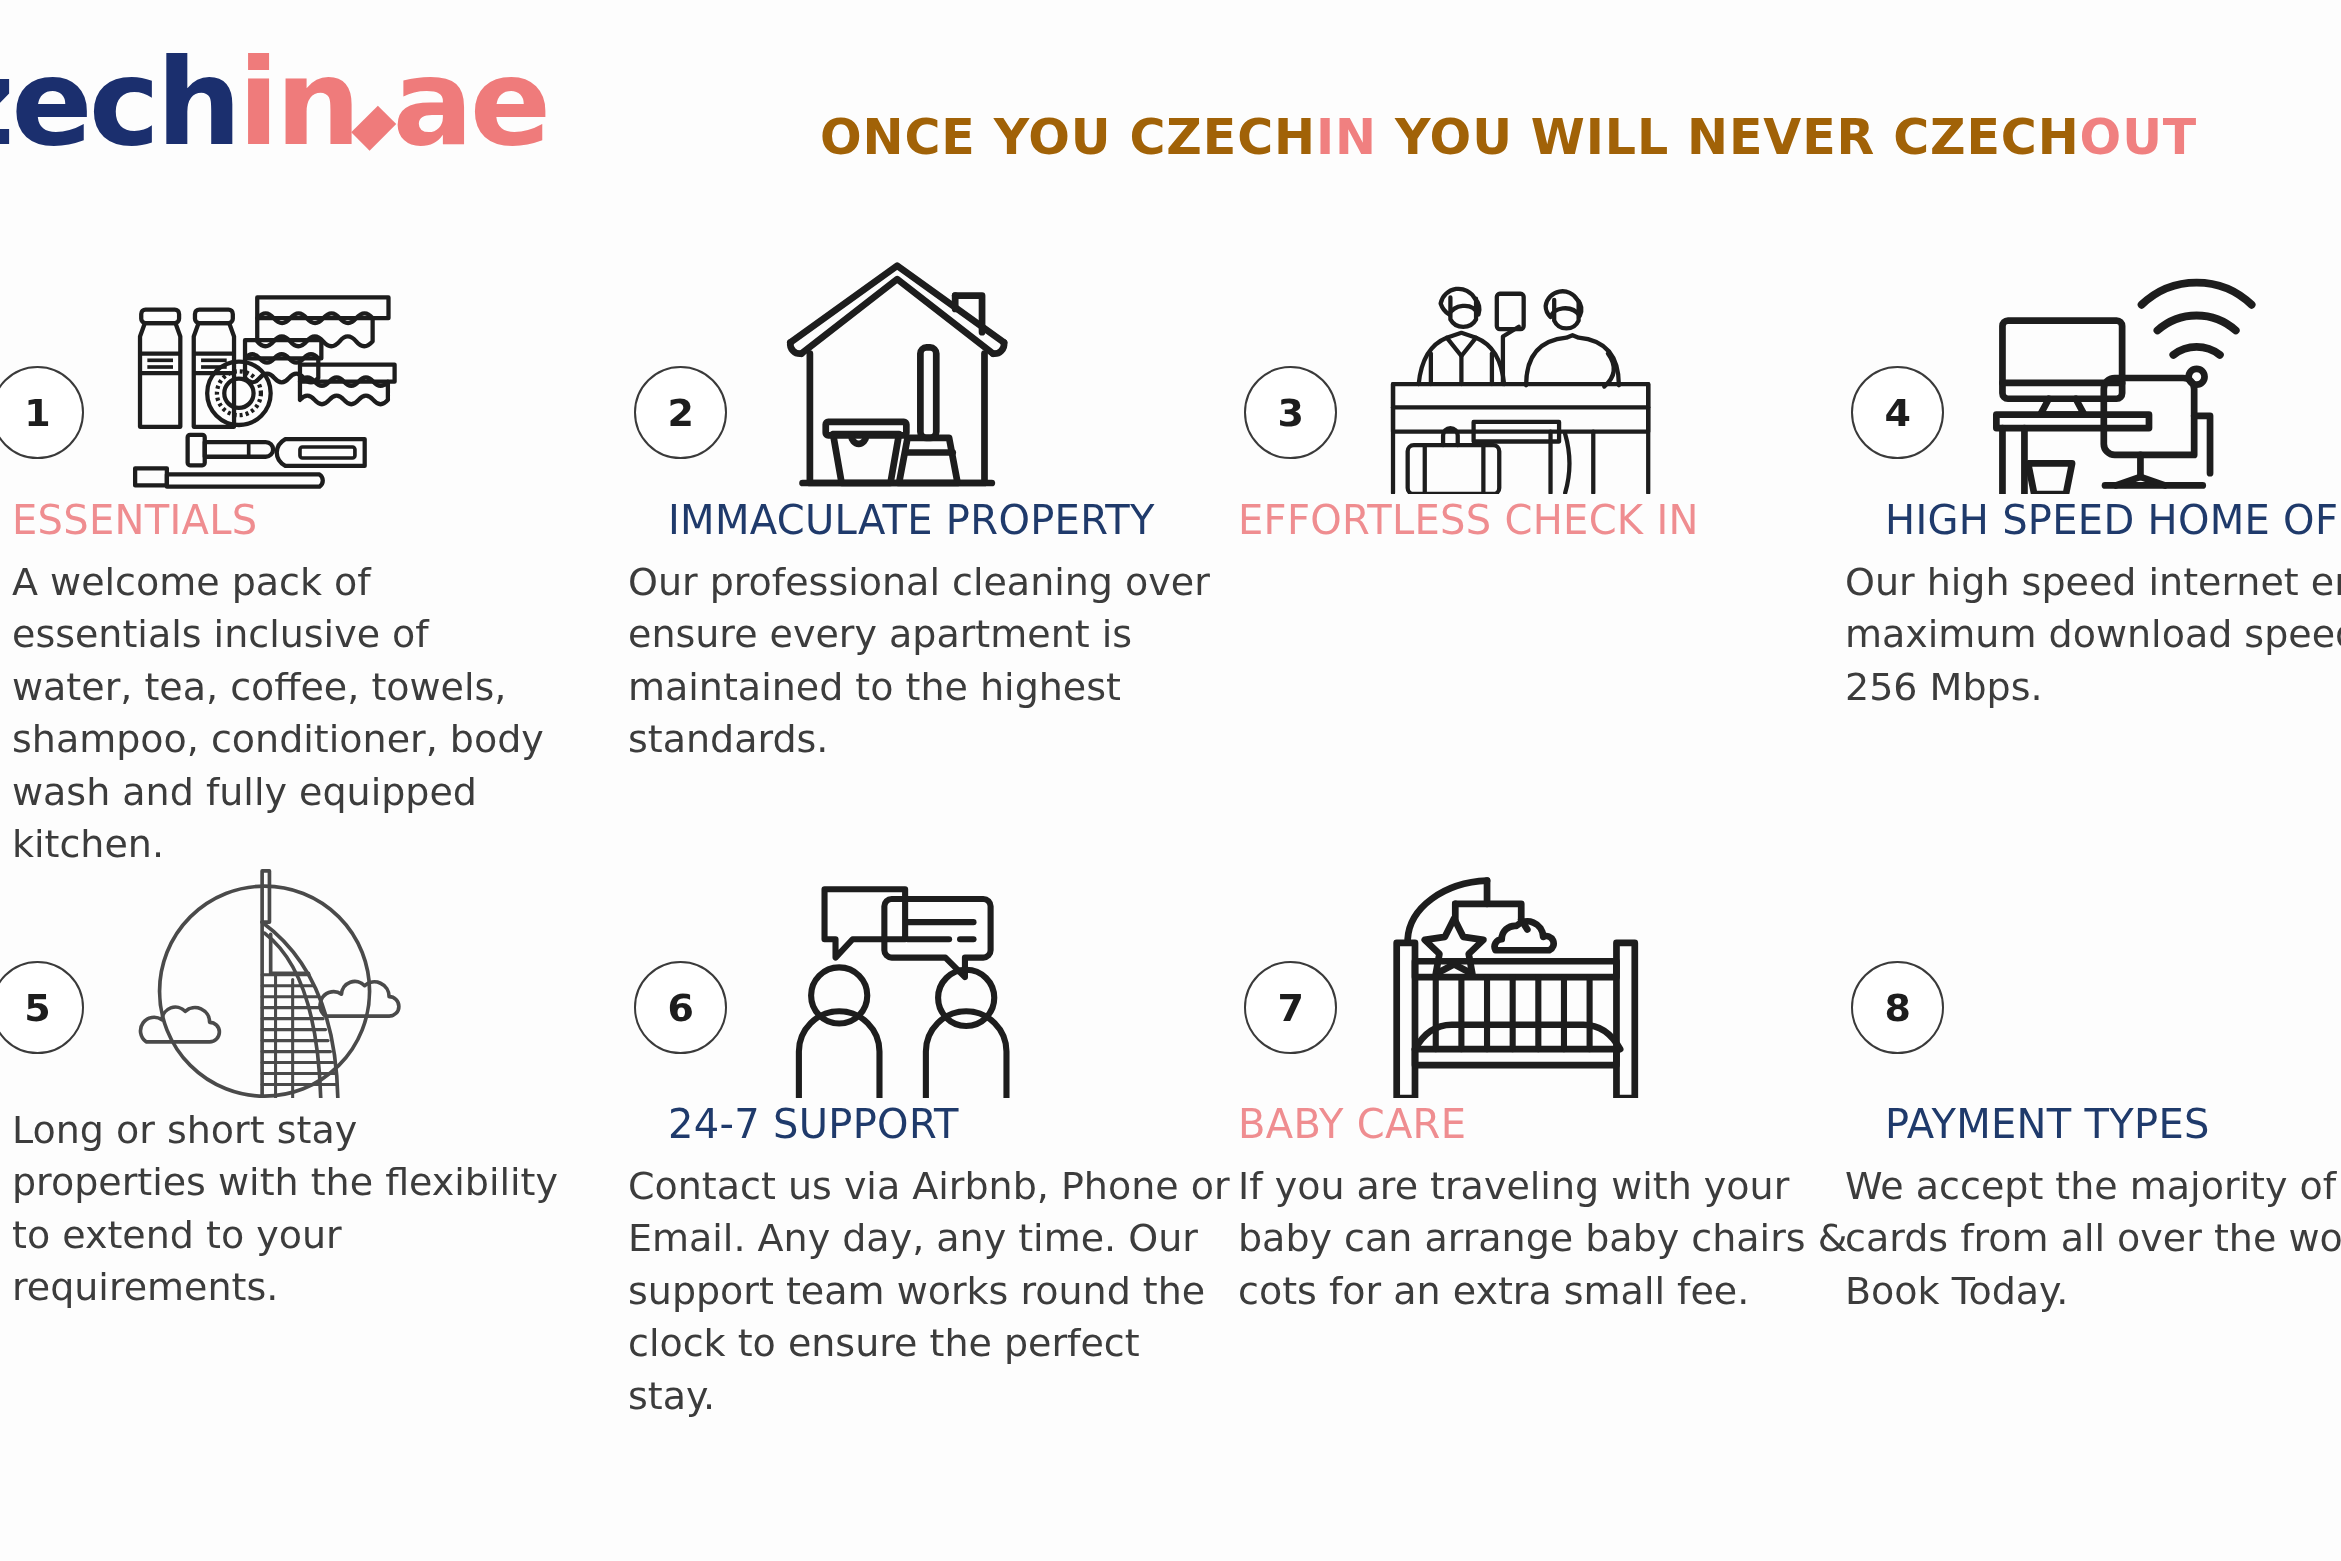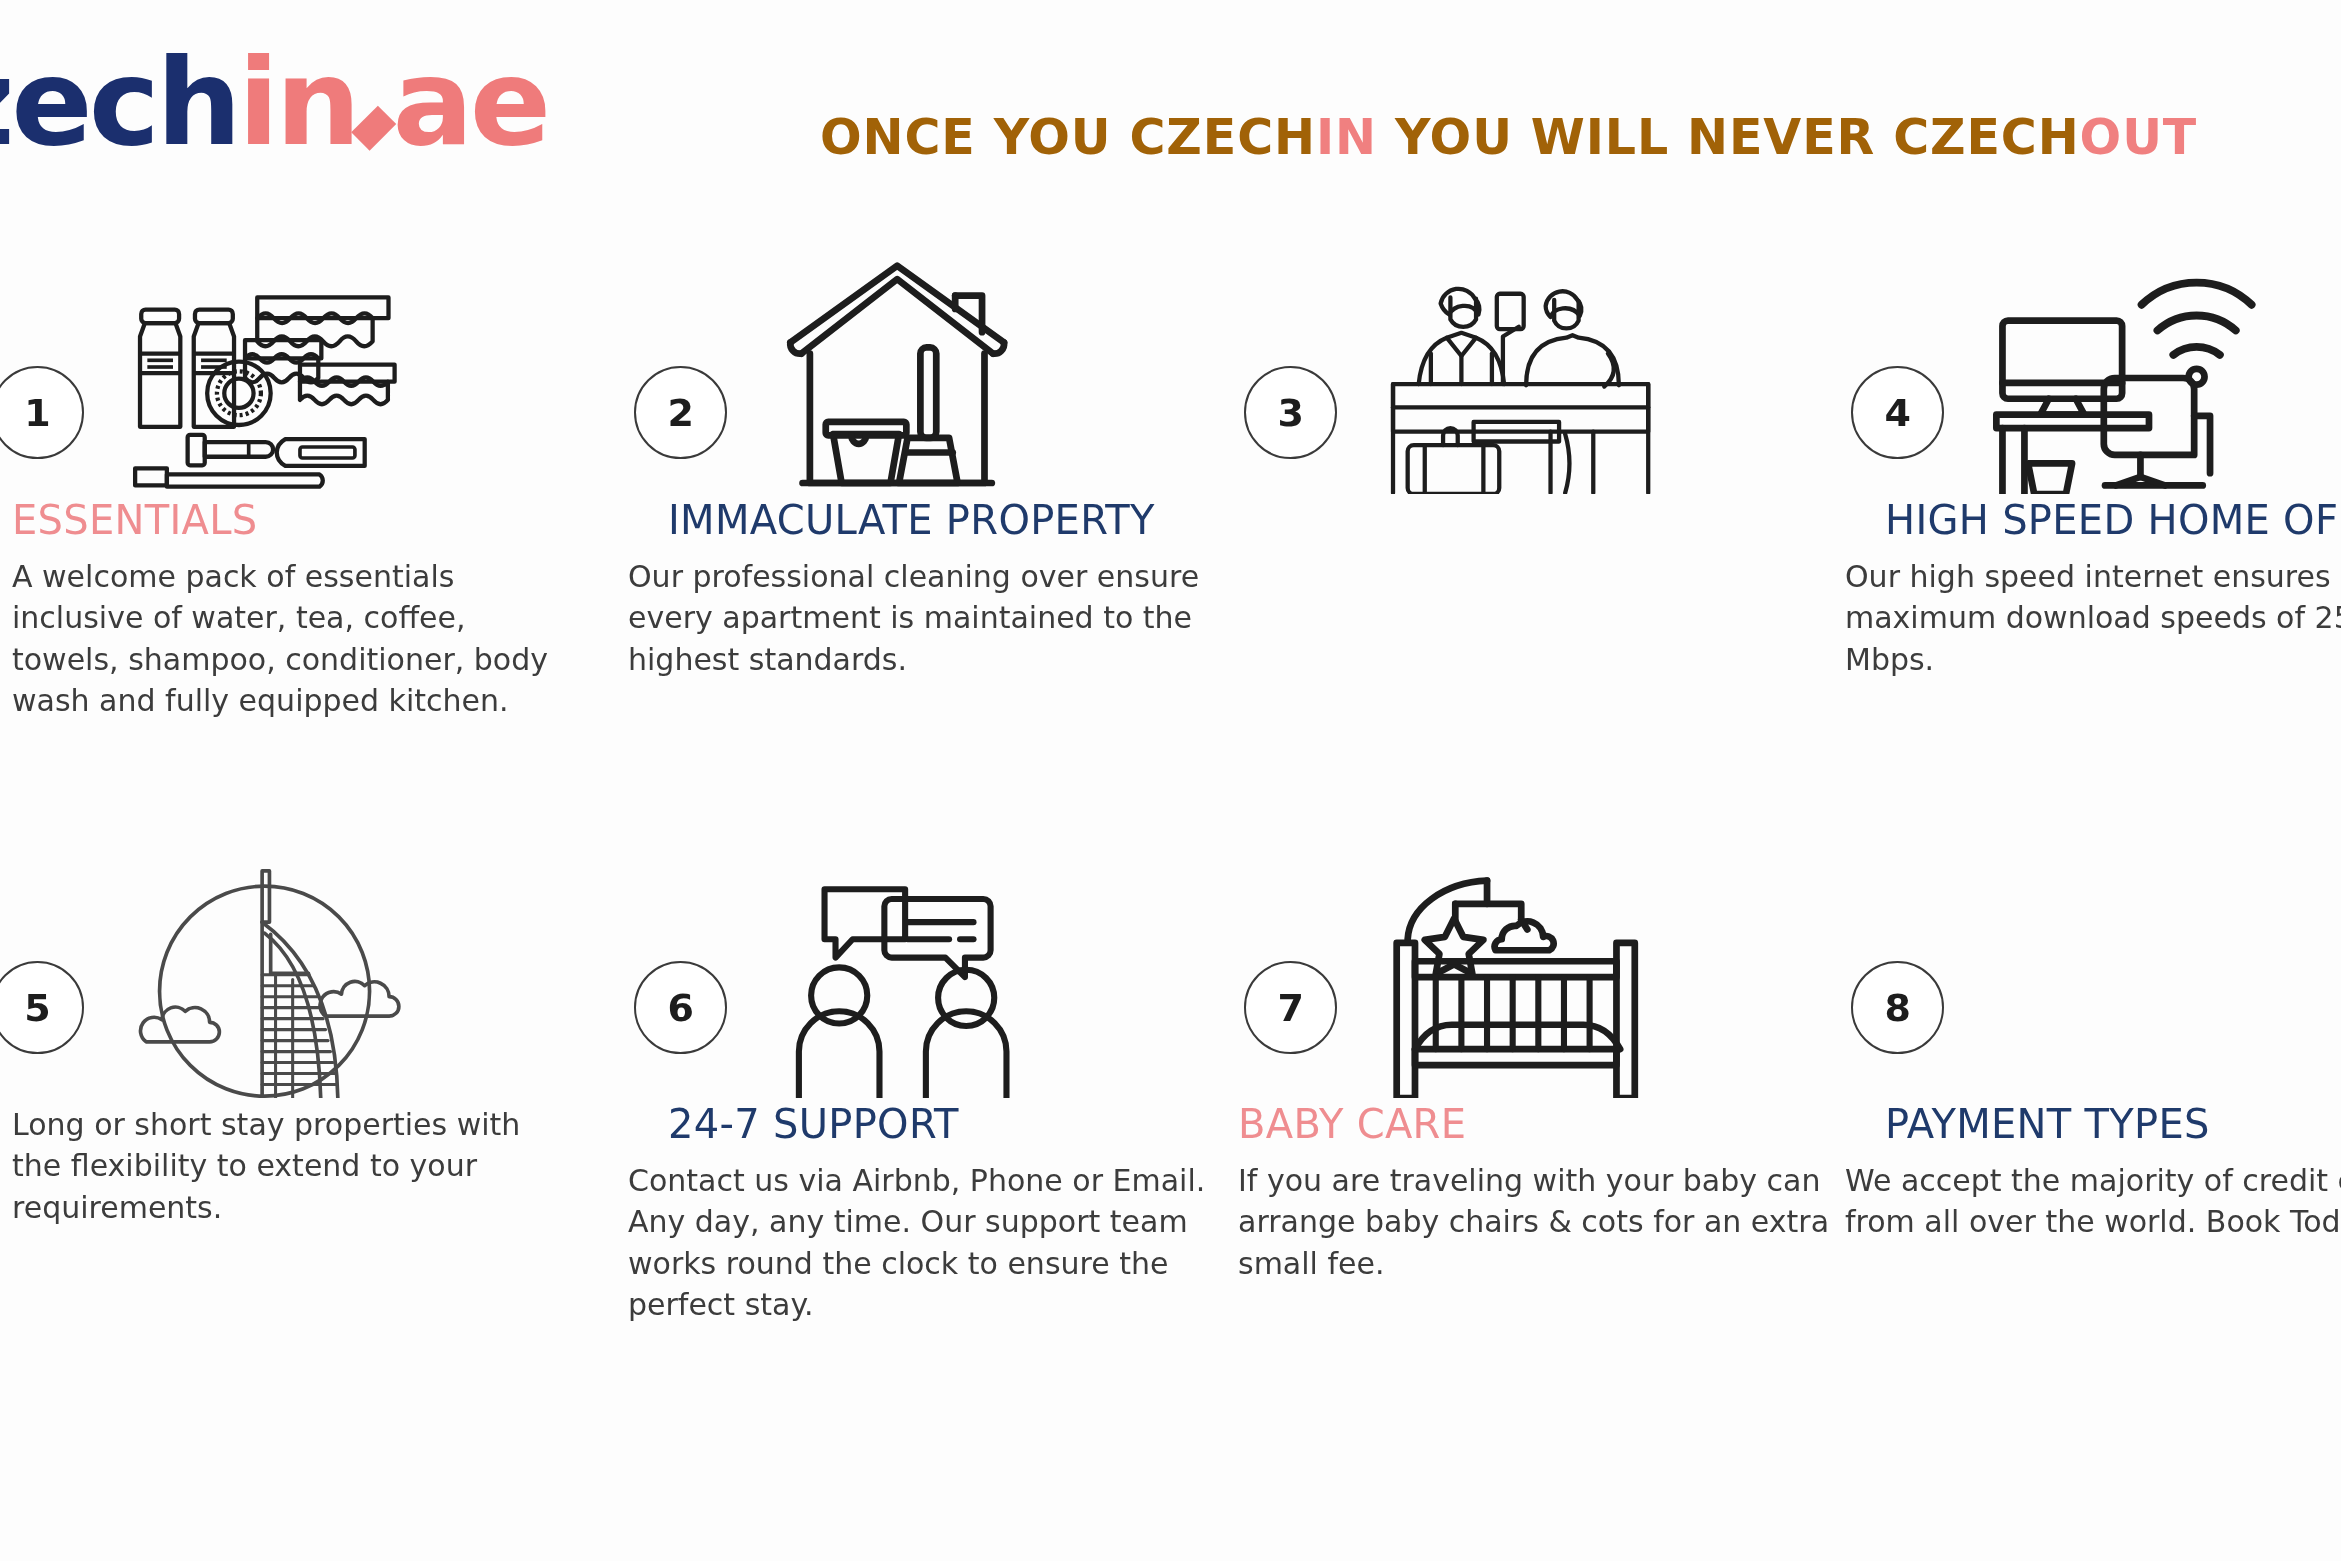--- a/index.html
+++ b/index.html
@@ -110,21 +110,21 @@
     letter-spacing: 0.3px;
     line-height: 1;
     margin-bottom: 16px;
     white-space: nowrap;
   }
   .card-title.coral { color: #ef8d90; }
   .card-title.navy  { color: #1f3a6b; margin-left: 40px; }
 
   .card-body {
     font-family: "DejaVu Sans", sans-serif;
-    font-size: 30px;
+    font-size: 38px;
     line-height: 1.38;
     color: #3c3c3c;
     width: 610px;
   }
   .card.c1 .card-title, .card.c1 .card-body { padding-left: 0; }
   .text-wrap { padding-left: 12px; }
 
   .card.c1 .text-wrap { margin-left: 27.4px; }
   .card.c1 .card-body { width: 549px; }
   .card.c4 .card-body { width: 616px; }
@@ -271,20 +271,21 @@
               <path d="M300 282 q14 48 0 96"></path>
 
               <rect x="42" y="300" width="150" height="80" rx="10"></rect>
               <path d="M100 300 v-16 a12 12 0 0 1 24 0 v16"></path>
               <line x1="70" y1="300" x2="70" y2="380"></line>
               <line x1="166" y1="300" x2="166" y2="380"></line>
             </svg>
           </div>
         </div>
         <div class="text-wrap">
+          <div class="card-title coral">EFFORTLESS CHECK IN</div>
         </div>
       </div>
 
       <div class="card c4">
         <div class="icon-row">
           <div class="num-circle">4</div>
           <div class="icon-box">
             <svg viewBox="0 0 470 380" fill="none" stroke="#1d1d1d" stroke-width="11" stroke-linejoin="round" stroke-linecap="round">
 
               <path d="M250 70 a130 130 0 0 1 180 0" stroke-width="13"></path>

